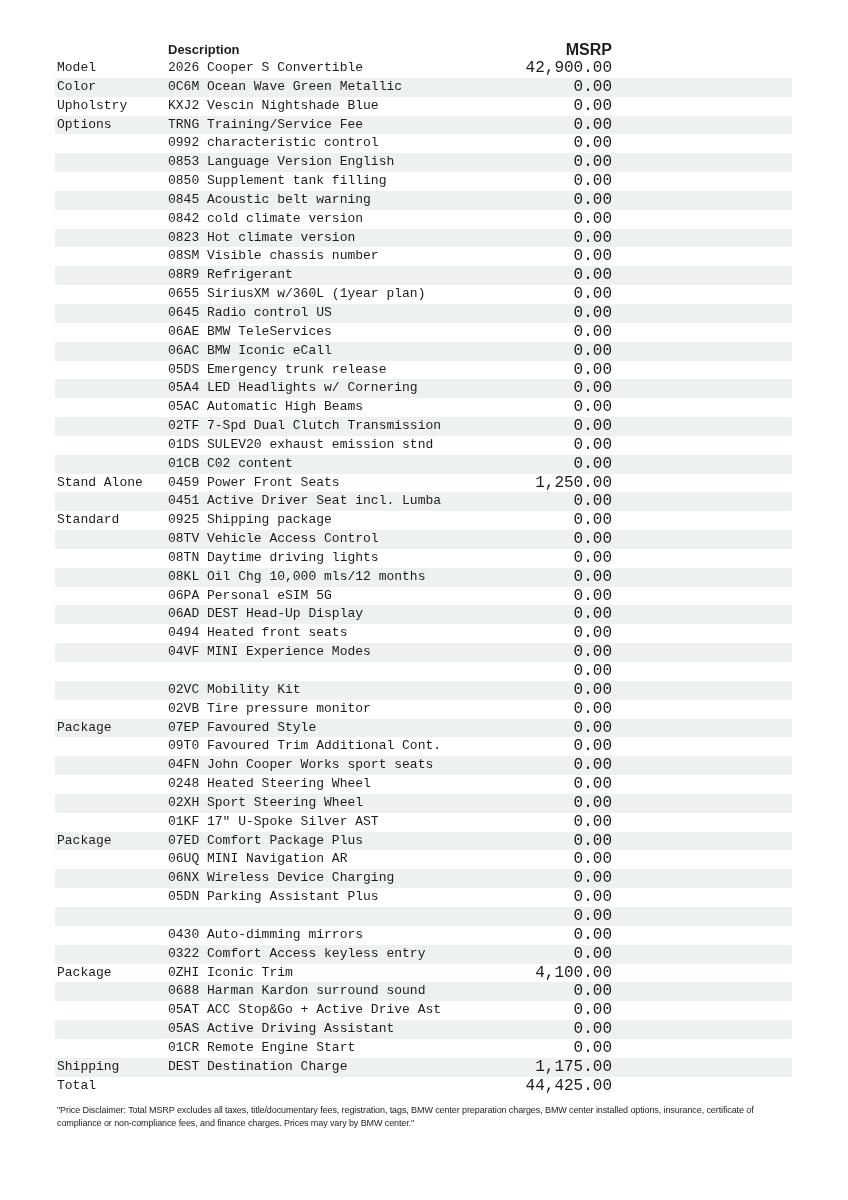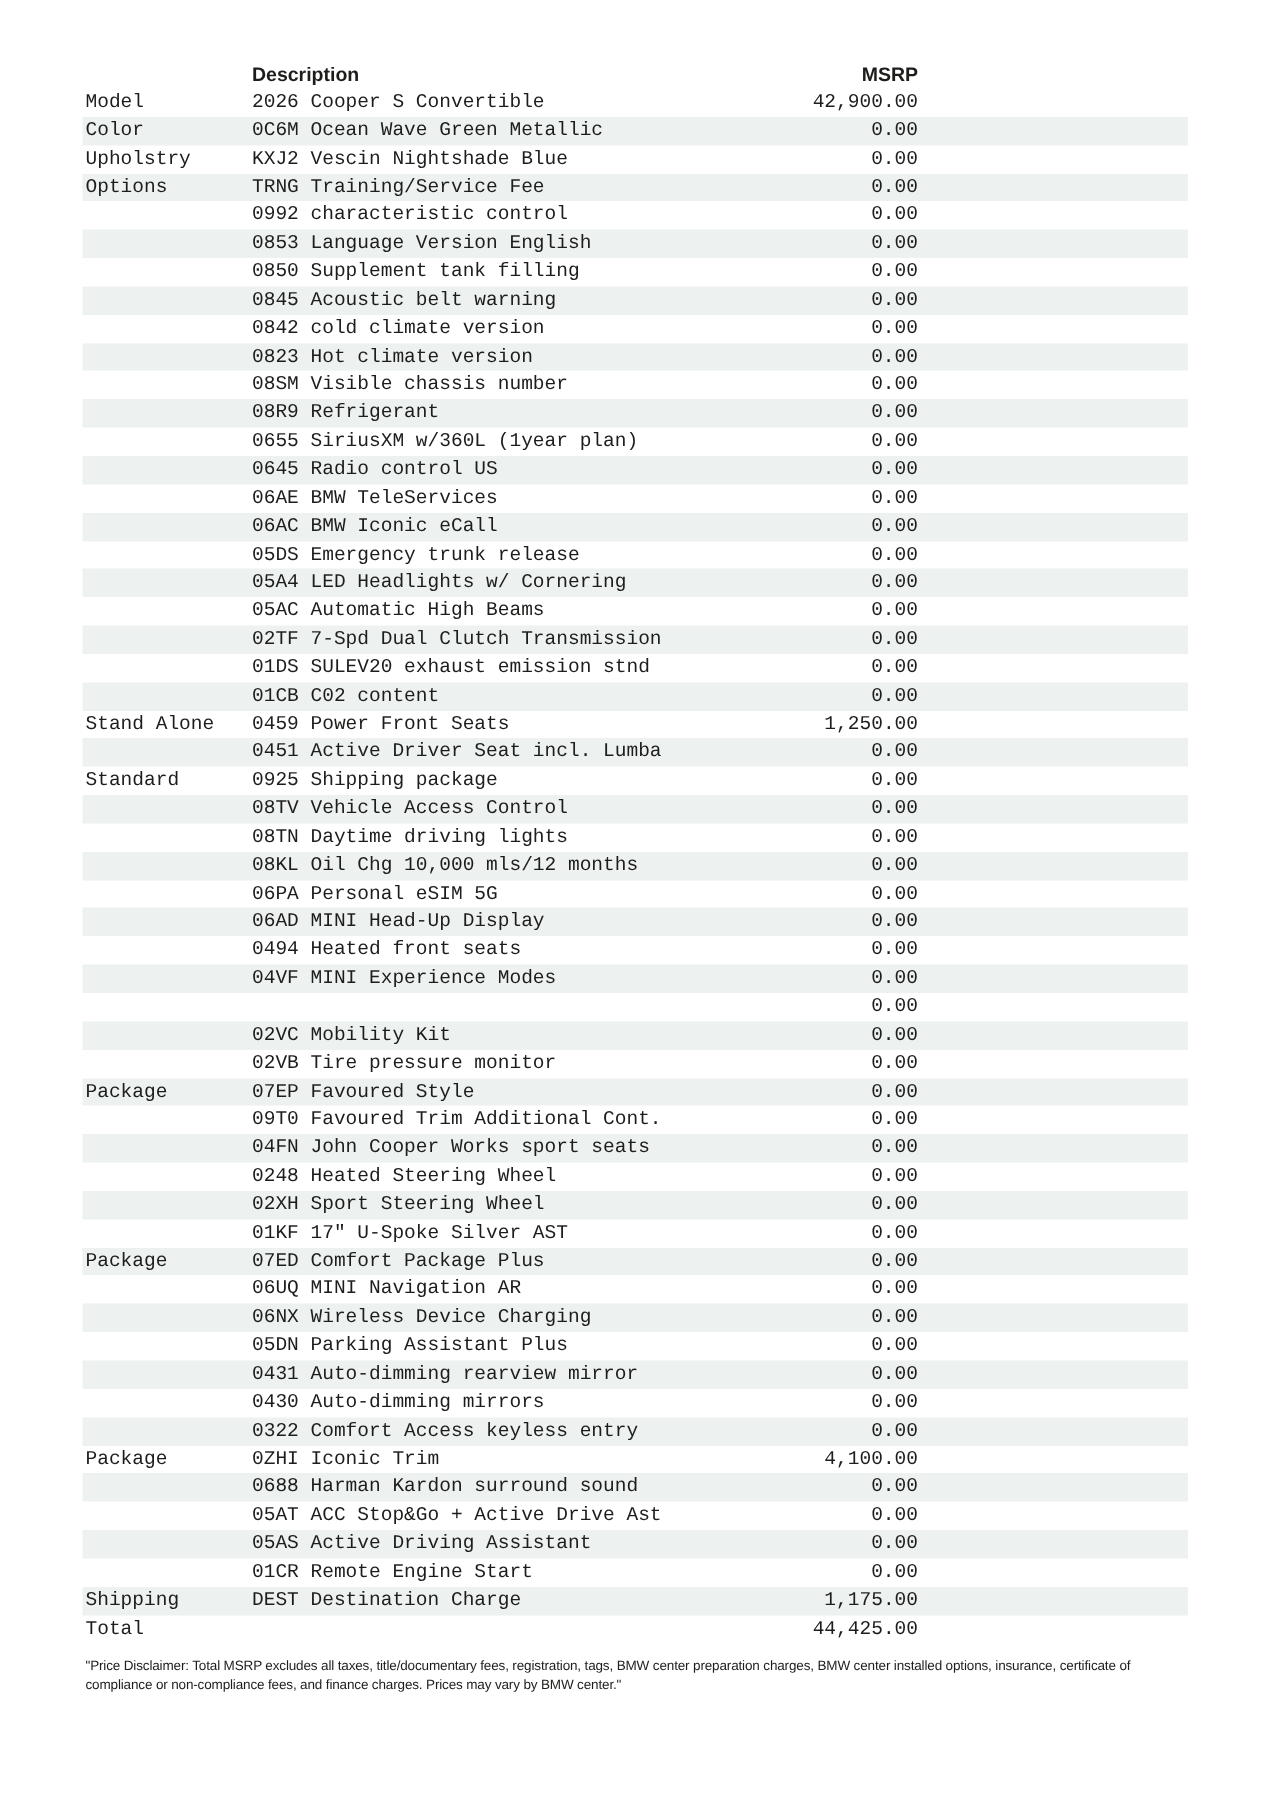--- a/index.html
+++ b/index.html
@@ -40,21 +40,21 @@
     width:380px;height:100%;
     line-height:18.85px;
     font-size:13px;
     white-space:nowrap;
     margin-left:20px;
   }
   .cell-msrp{
     position:absolute;right:180px;top:0;
     width:140px;height:100%;
     line-height:18.85px;
-    font-size:13px;
+    font-size:16px;
     text-align:right;
     white-space:nowrap;
   }
   .hdr-row .cell-desc,.hdr-row .cell-msrp{
     line-height:19px;
     font-weight:bold;
   }
   #disclaimer{
     position:absolute;
     left:57px;top:1104px;
@@ -216,21 +216,21 @@
     <span class="cell-desc">08KL Oil Chg 10,000 mls/12 months</span>
     <span class="cell-msrp">0.00</span>
   </div>
         <div class="row">
     <span class="cell-cat"></span>
     <span class="cell-desc">06PA Personal eSIM 5G</span>
     <span class="cell-msrp">0.00</span>
   </div>
         <div class="row stripe">
     <span class="cell-cat"></span>
-    <span class="cell-desc">06AD MINI Head-Up Display</span>
+    <span class="cell-desc">06AD DEST Head-Up Display</span>
     <span class="cell-msrp">0.00</span>
   </div>
         <div class="row">
     <span class="cell-cat"></span>
     <span class="cell-desc">0494 Heated front seats</span>
     <span class="cell-msrp">0.00</span>
   </div>
         <div class="row stripe">
     <span class="cell-cat"></span>
     <span class="cell-desc">04VF MINI Experience Modes</span>
@@ -295,21 +295,20 @@
     <span class="cell-desc">06NX Wireless Device Charging</span>
     <span class="cell-msrp">0.00</span>
   </div>
         <div class="row">
     <span class="cell-cat"></span>
     <span class="cell-desc">05DN Parking Assistant Plus</span>
     <span class="cell-msrp">0.00</span>
   </div>
         <div class="row stripe">
     <span class="cell-cat"></span>
-    <span class="cell-desc">0431 Auto-dimming rearview mirror</span>
     <span class="cell-msrp">0.00</span>
   </div>
         <div class="row">
     <span class="cell-cat"></span>
     <span class="cell-desc">0430 Auto-dimming mirrors</span>
     <span class="cell-msrp">0.00</span>
   </div>
         <div class="row stripe">
     <span class="cell-cat"></span>
     <span class="cell-desc">0322 Comfort Access keyless entry</span>

